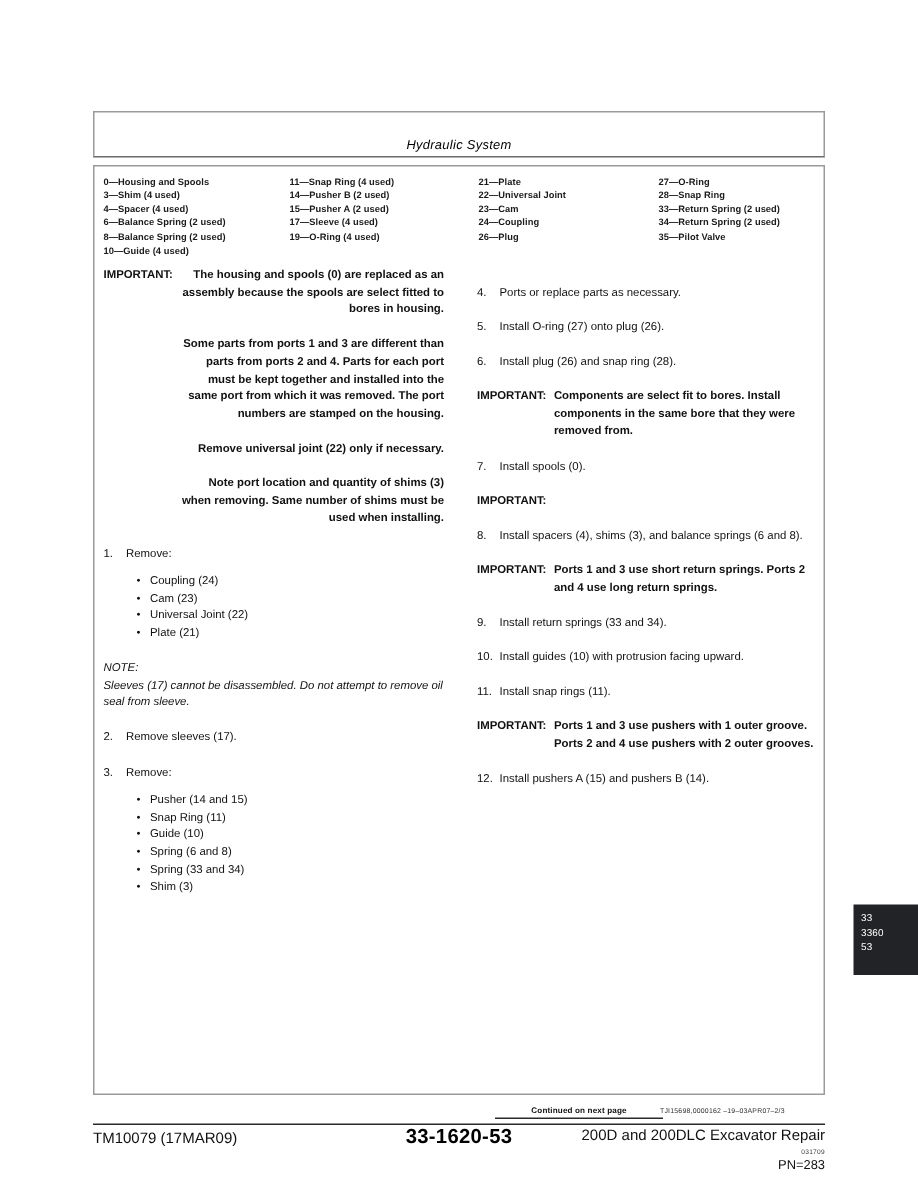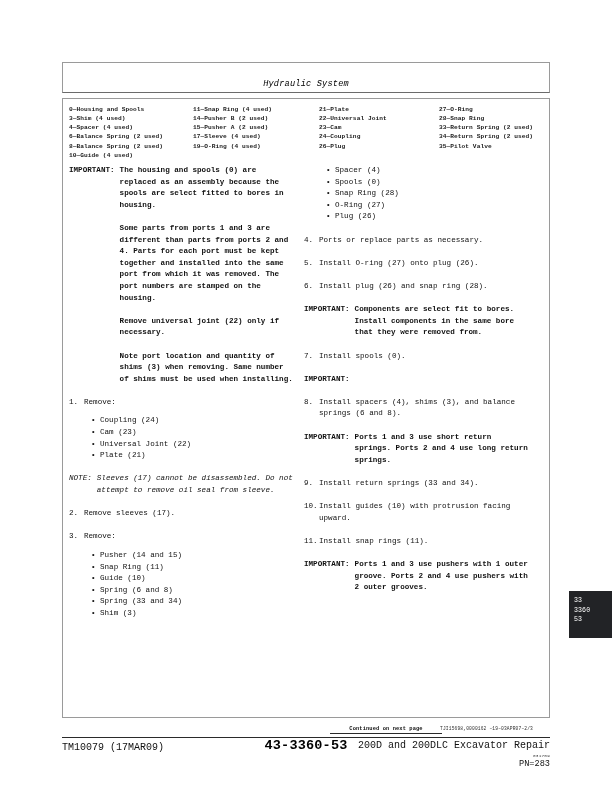--- a/index.html
+++ b/index.html
@@ -11,24 +11,23 @@
     width: 612px; height: 792px;
     position: relative;
     font-family: "Liberation Sans", sans-serif;
     color: #000;
     -webkit-font-smoothing: antialiased;
   }
 
   
   .page {
     position: absolute;
-    left: 0; top: 0;
+    left: 0; top: 12px;
     width: 612px; height: 776px;
     overflow: hidden;
-    font-family: Liberation Mono, monospace;
   }
 
   
   .header-box {
     position: absolute;
     left: 62px; top: 62px;
     width: 488px; height: 31px;
     border: 1px solid #9a9a9a;
     border-bottom: 1px solid #6b6b6b;
   }
@@ -70,21 +69,21 @@
   .legend-col.c3 { width: 120px; }
   .legend-col.c4 { width: 106px; }
   .legend-item { white-space: nowrap; }
 
   
   .cols {
     position: absolute;
     left: 6px; top: 66px;
     width: 476px;
     display: flex;
-    gap: 8px;
+    gap: 22px;
   }
   .col {
     width: 227px;
     font-size: 7.6px;
     line-height: 11.6px;
     color: #111;
   }
 
   
   .blk { margin-bottom: 11.6px; }
@@ -95,28 +94,29 @@
     display: flex;
     font-weight: bold;
     align-items: flex-start;
   }
   .important .kw {
     flex: 0 0 auto;
     padding-right: 5px;
     white-space: nowrap;
   }
   .important .body { flex: 1 1 auto; }
-  .important .body p { margin: 0; }
+  .important .body p { margin: 0; text-align: right; }
   .important .body p + p { margin-top: 11.6px; }
 
   
   .note {
     display: flex;
     font-style: italic;
     align-items: flex-start;
+    flex-direction: column;
   }
   .note .kw {
     flex: 0 0 auto;
     padding-right: 5px;
     white-space: nowrap;
     font-style: italic;
   }
   .note .body { flex: 1 1 auto; }
 
   
@@ -334,27 +334,20 @@
           <li>Guide (10)</li>
           <li>Spring (6 and 8)</li>
           <li>Spring (33 and 34)</li>
           <li>Shim (3)</li>
         </ul>
 
       </div>
 
       <div class="col">
 
-        <ul class="bullets">
-          <li>Spacer (4)</li>
-          <li>Spools (0)</li>
-          <li>Snap Ring (28)</li>
-          <li>O-Ring (27)</li>
-          <li>Plug (26)</li>
-        </ul>
         <div class="spacer-md"></div>
 
         <div class="blk step">
           <span class="num">4.</span>
           <span class="txt">Ports or replace parts as necessary.</span>
         </div>
 
         <div class="blk step">
           <span class="num">5.</span>
           <span class="txt">Install O-ring (27) onto plug (26).</span>
@@ -402,37 +395,41 @@
         <div class="blk step">
           <span class="num">11.</span>
           <span class="txt">Install snap rings (11).</span>
         </div>
 
         <div class="blk important">
           <span class="kw">IMPORTANT:</span>
           <span class="body">Ports 1 and 3 use pushers with 1 outer groove. Ports 2 and 4 use pushers with 2 outer grooves.</span>
         </div>
 
+        <div class="blk step">
+          <span class="num">12.</span>
+          <span class="txt">Install pushers A (15) and pushers B (14).</span>
+        </div>
 
       </div>
     </div>
   </div>
 
   <div class="side-tab">
     <div>33</div>
     <div>3360</div>
     <div>53</div>
   </div>
 
   <div class="cont-wrap">
     <div class="cont-label">Continued on next page</div>
   </div>
 
   <div class="doc-ref">TJI15698,0000162   –19–03APR07–2/3</div>
 
   <div class="footer-rule"></div>
   <div class="footer-left">TM10079 (17MAR09)</div>
-  <div class="footer-center">43-3360-53</div>
+  <div class="footer-center">33-1620-53</div>
   <div class="footer-right">200D and 200DLC Excavator Repair</div>
   <div class="footer-datecode">031709</div>
   <div class="footer-pn">PN=283</div>
 
 </div>
 
 </body></html>

